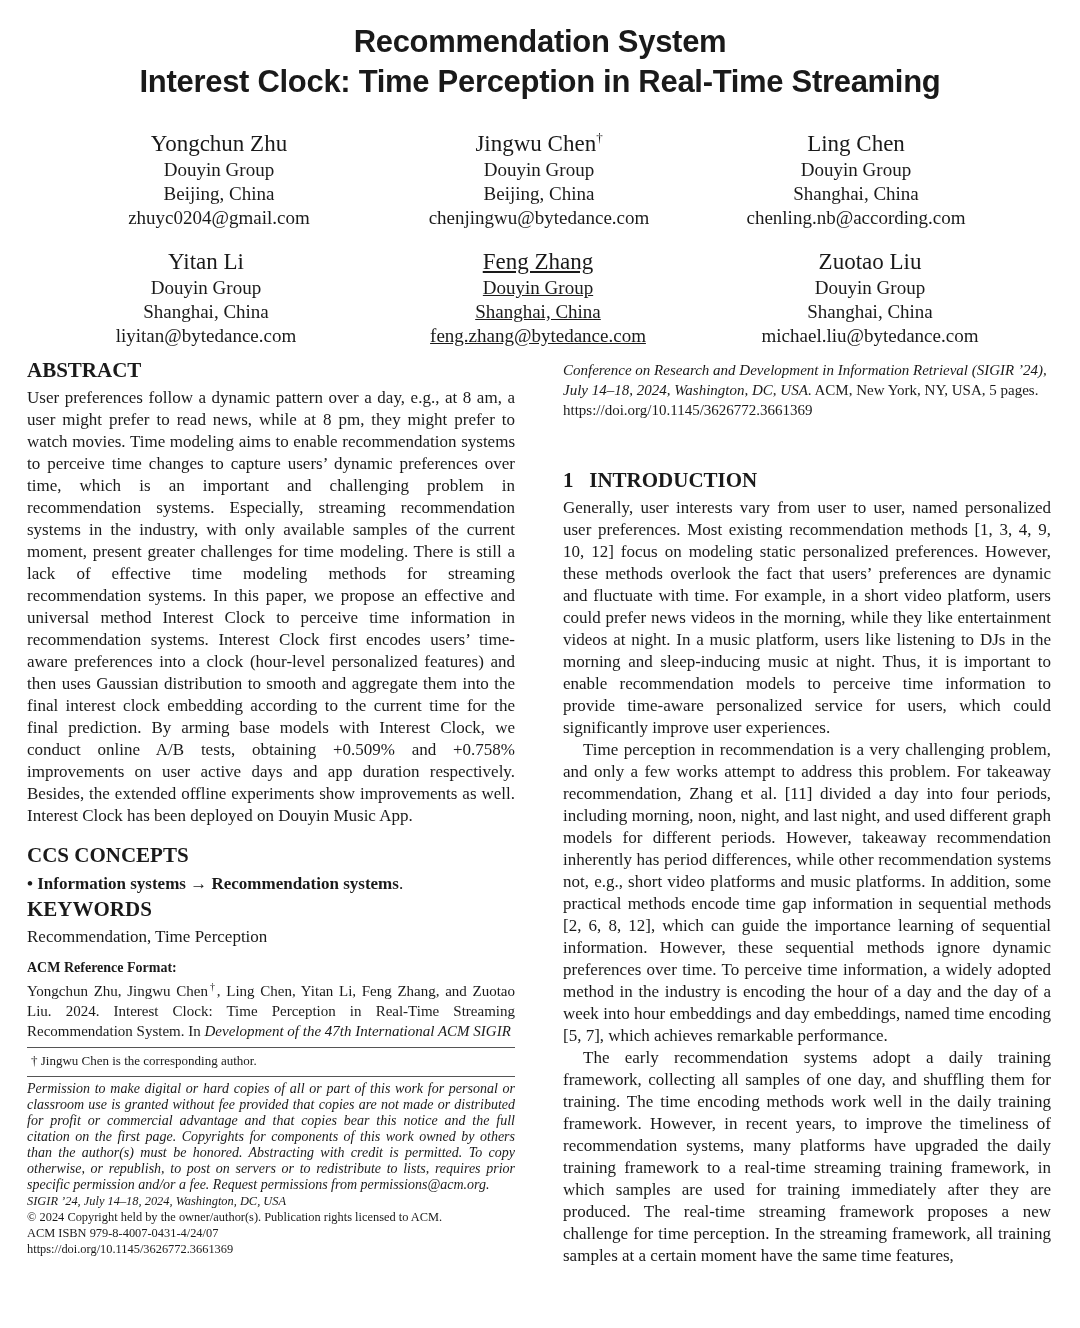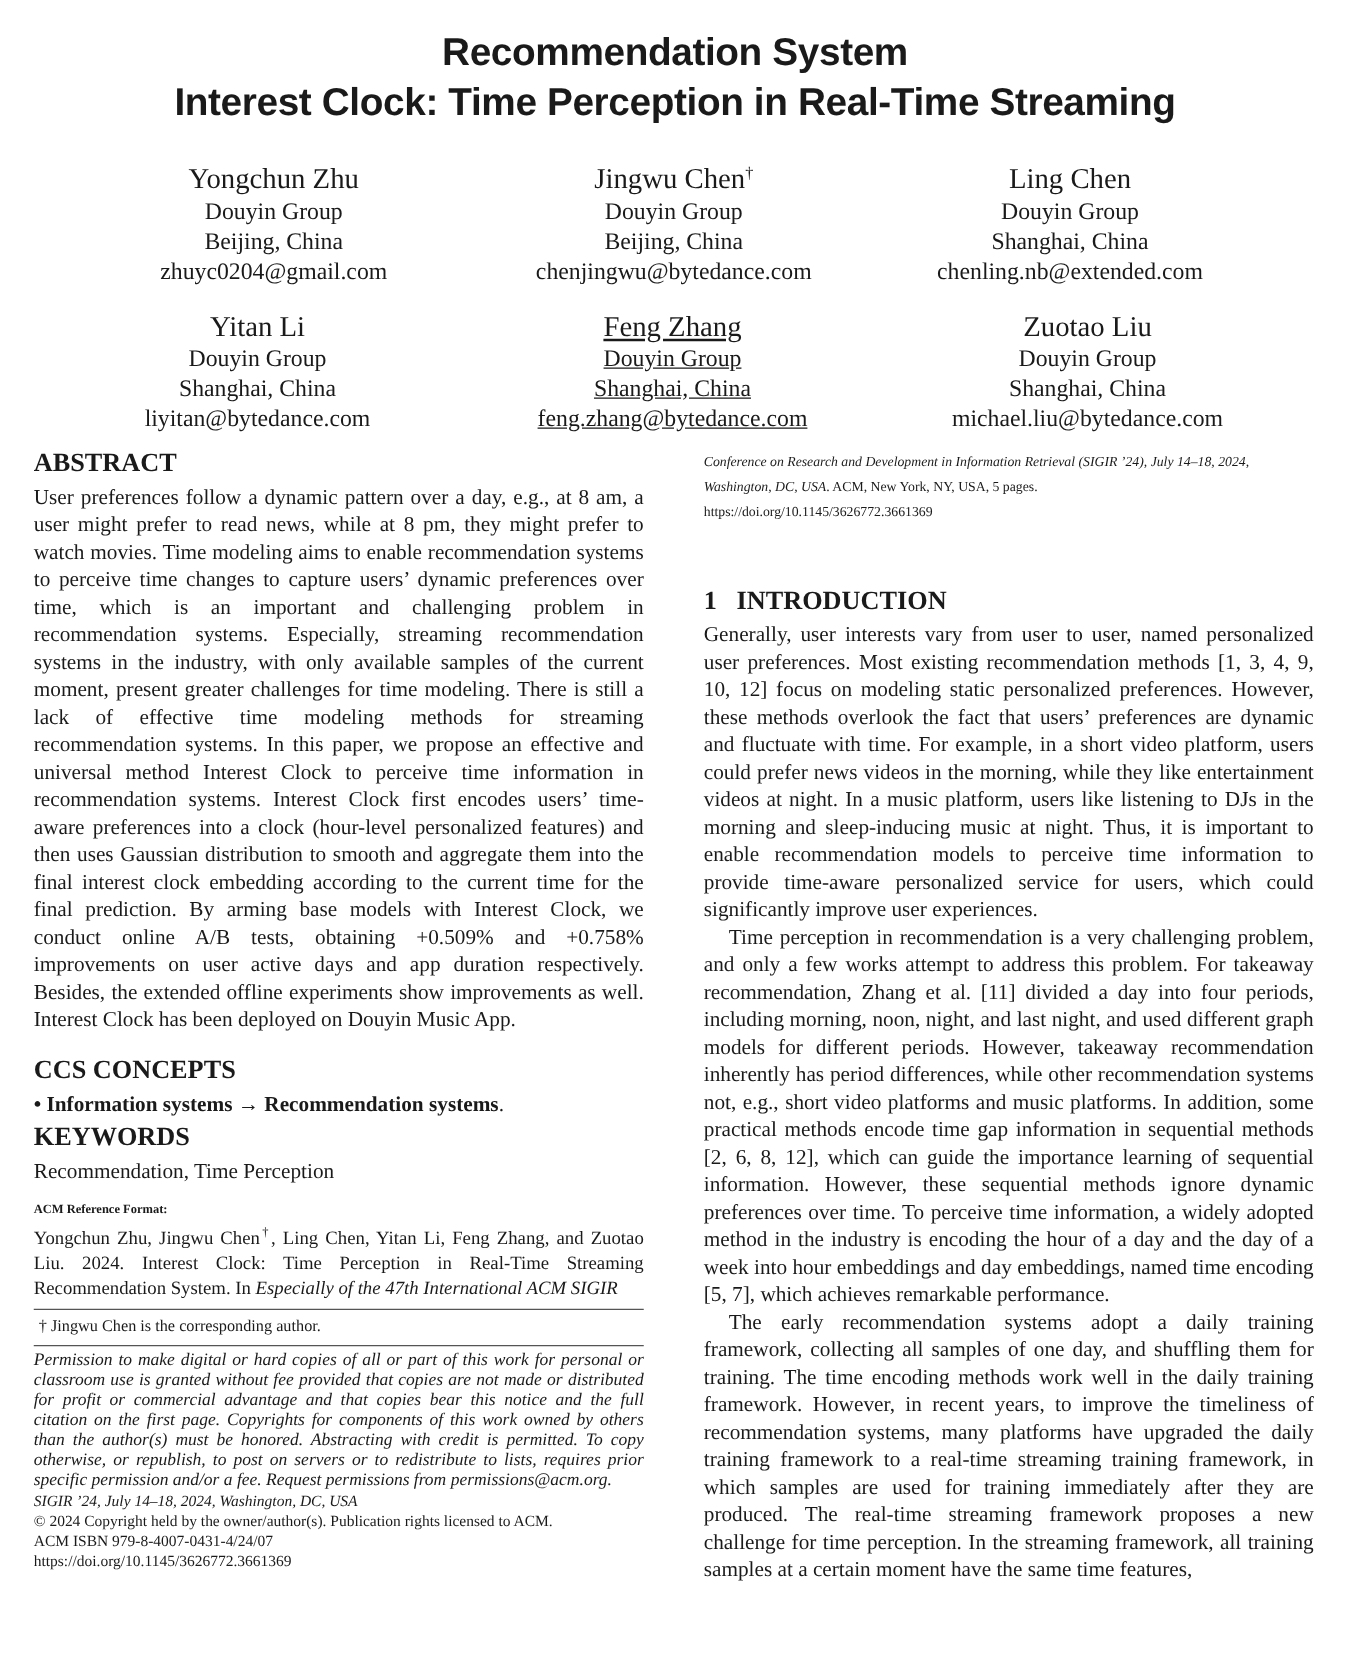--- a/index.html
+++ b/index.html
@@ -9,28 +9,28 @@
   .author { position: absolute; width: 340px; text-align: center; font-size: 19px; line-height: 24px; }
   .author .name { font-size: 23px; line-height: 28px; margin-bottom: 0px; }
   .author sup { font-size: 13px; }
   .col { position: absolute; width: 488px; font-size: 17px; line-height: 22px; }
   .col-left { left: 27px; top: 356px; }
   .col-right { left: 563px; top: 360px; }
   .h-sec { font-weight: bold; font-size: 21px; line-height: 28px; margin: 0 0 3px 0; }
   .para { text-align: justify; margin: 0; hyphens: auto; }
   .para.indent { text-indent: 20px; }
   .ccs { font-weight: bold; margin: 4px 0 0 0; }
-  .acm-head { font-weight: bold; font-size: 10px; line-height: 19px; margin-top: 10px; }
+  .acm-head { font-weight: bold; font-size: 14px; line-height: 19px; margin-top: 10px; }
   .ref { font-size: 15px; line-height: 20px; text-align: justify; }
   .rule { border: none; border-top: 1.3px solid #555; margin: 6px 0 4px 0; }
   .footnote { font-size: 13px; line-height: 18px; padding-left: 4px; }
   .perm { font-size: 14px; line-height: 16px; text-align: justify; font-style: italic; }
   .perm-line { font-size: 12.4px; line-height: 16px; }
   .ital { font-style: italic; }
-  .venue { font-size: 11px; line-height: 20px; }
+  .venue { font-size: 15px; line-height: 20px; }
   .intro-h { margin-top: 46px; }
 </style>
 </head>
 <body>
 
 <div class="title">
   <div>Recommendation System</div>
   <div>Interest Clock: Time Perception in Real-Time Streaming</div>
 </div>
 
@@ -44,21 +44,21 @@
   <div class="author" style="left:369px; top:0;">
     <div class="name"><span>Jingwu Chen</span><sup>†</sup></div>
     <div>Douyin Group</div>
     <div>Beijing, China</div>
     <div>chenjingwu@bytedance.com</div>
   </div>
   <div class="author" style="left:686px; top:0;">
     <div class="name"><span>Ling Chen</span><sup></sup></div>
     <div>Douyin Group</div>
     <div>Shanghai, China</div>
-    <div>chenling.nb@extended.com</div>
+    <div>chenling.nb@according.com</div>
   </div>
   <div class="author" style="left:36px; top:118px;">
     <div class="name"><span>Yitan Li</span><sup></sup></div>
     <div>Douyin Group</div>
     <div>Shanghai, China</div>
     <div>liyitan@bytedance.com</div>
   </div>
   <div class="author" style="left:368px; top:118px;text-decoration:underline;">
     <div class="name"><span>Feng Zhang</span><sup></sup></div>
     <div>Douyin Group</div>
@@ -83,21 +83,21 @@
     <span>Information systems</span>
     <span style="font-weight:normal;">→</span>
     <span>Recommendation systems</span><span style="font-weight:normal;">.</span>
   </div>
 
   <div class="h-sec" style="">KEYWORDS</div>
   <div>Recommendation, Time Perception</div>
 
   <div class="acm-head">ACM Reference Format:</div>
   <div class="ref">
-    <span>Yongchun Zhu, Jingwu Chen</span><sup style="font-size:10px;">†</sup><span>, Ling Chen, Yitan Li, Feng Zhang, and Zuotao Liu. 2024. Interest Clock: Time Perception in Real-Time Streaming Recommendation System. In </span><span class="ital" style="display:inline;">Especially of the 47th International ACM SIGIR</span>
+    <span>Yongchun Zhu, Jingwu Chen</span><sup style="font-size:10px;">†</sup><span>, Ling Chen, Yitan Li, Feng Zhang, and Zuotao Liu. 2024. Interest Clock: Time Perception in Real-Time Streaming Recommendation System. In </span><span class="ital" style="display:inline;">Development of the 47th International ACM SIGIR</span>
   </div>
 
   <hr class="rule">
   <div class="footnote">† Jingwu Chen is the corresponding author.</div>
   <hr class="rule">
 
   <div class="perm">Permission to make digital or hard copies of all or part of this work for personal or classroom use is granted without fee provided that copies are not made or distributed for profit or commercial advantage and that copies bear this notice and the full citation on the first page. Copyrights for components of this work owned by others than the author(s) must be honored. Abstracting with credit is permitted. To copy otherwise, or republish, to post on servers or to redistribute to lists, requires prior specific permission and/or a fee. Request permissions from permissions@acm.org.</div>
   <div class="perm-line ital">SIGIR ’24, July 14–18, 2024, Washington, DC, USA</div>
   <div class="perm-line">© 2024 Copyright held by the owner/author(s). Publication rights licensed to ACM.</div>
   <div class="perm-line">ACM ISBN 979-8-4007-0431-4/24/07</div>

